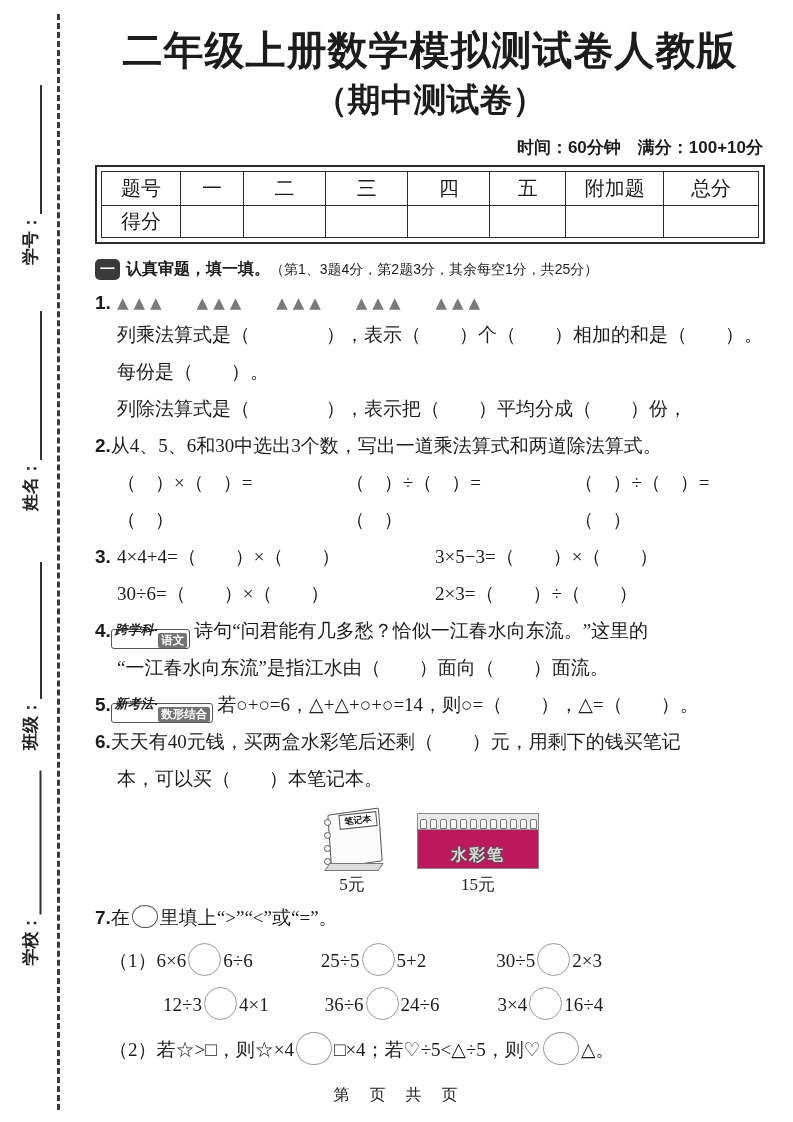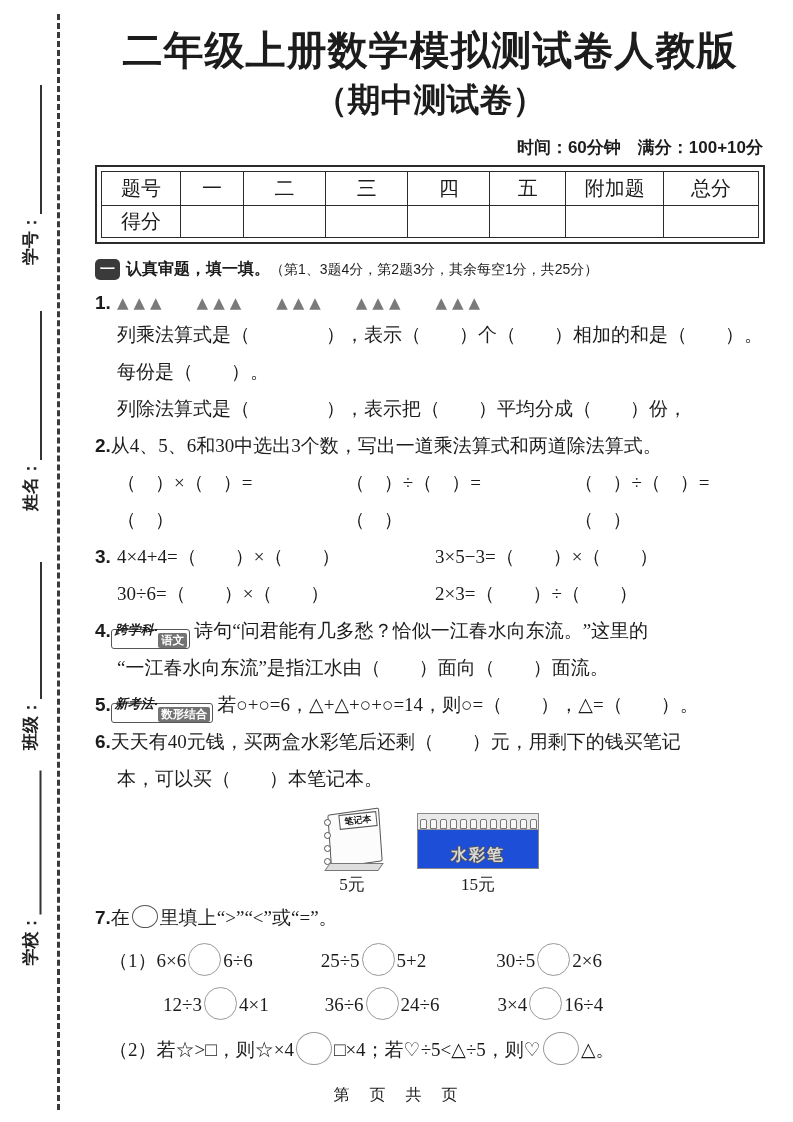--- a/index.html
+++ b/index.html
@@ -57,21 +57,21 @@
   .notebook{position:relative;width:62px;height:62px;margin-bottom:6px;}
   .nb-cover{position:absolute;left:8px;top:4px;width:50px;height:52px;background:#fcfcfc;
     border:1.6px solid #555;border-radius:2px;transform:rotate(-4deg) skewY(-4deg);}
   .nb-band{position:absolute;left:18px;top:6px;width:36px;height:13px;background:#fff;
     border:1px solid #555;transform:rotate(-6deg);font-size:9px;line-height:12px;
     text-align:center;font-weight:700;overflow:hidden;}
   .nb-rings{position:absolute;left:3px;top:12px;display:flex;flex-direction:column;gap:6px;}
   .nb-rings i{width:5px;height:5px;border:1.2px solid #555;border-radius:50%;background:#fff;}
   .nb-base{position:absolute;left:6px;bottom:-2px;width:52px;height:6px;background:#ddd;
     border:1px solid #777;transform:skewX(-35deg);}
-  .paintbox{position:relative;width:120px;height:54px;background:#1d4ed8;
+  .paintbox{position:relative;width:120px;height:54px;background:#be185d;
     border:1px solid #888;margin-bottom:6px;}
   .pb-strip{position:absolute;left:0;top:0;right:0;height:15px;background:#e9e9e9;
     border-bottom:1px solid #999;display:flex;align-items:flex-end;justify-content:center;gap:3px;}
   .cap{display:block;width:5px;height:8px;background:#f7f7f7;border:1px solid #777;
     border-radius:2px 2px 0 0;}
   .pb-label{position:absolute;left:0;right:0;top:22px;text-align:center;
     font-family:"Liberation Sans",sans-serif;font-weight:700;font-size:16px;color:#d8d8d8;
     text-shadow:-1px 0 #555,1px 0 #555,0 -1px #555,0 1px #555;letter-spacing:2px;}
   .price{font-size:17px;line-height:20px;}
   
@@ -238,21 +238,21 @@
         <div class="price">15元</div>
       </div>
     </div>
   </div>
 
   <div class="q">
     <div style="line-height:42px;">
       <span class="qnum">7.</span><span>在</span><span class="circle small"></span><span>里填上“&gt;”“&lt;”或“=”。</span>
     </div>
     <div style="padding-left:14px;line-height:44px;">
-      <span>（1）</span><span>6×6</span><span class="circle"></span><span>6÷6</span><span style="display:inline-block;width:68px;"></span><span>25÷5</span><span class="circle"></span><span>5+2</span><span style="display:inline-block;width:70px;"></span><span>30÷5</span><span class="circle"></span><span>2×6</span>
+      <span>（1）</span><span>6×6</span><span class="circle"></span><span>6÷6</span><span style="display:inline-block;width:68px;"></span><span>25÷5</span><span class="circle"></span><span>5+2</span><span style="display:inline-block;width:70px;"></span><span>30÷5</span><span class="circle"></span><span>2×3</span>
     </div>
     <div style="padding-left:68px;line-height:44px;">
       <span>12÷3</span><span class="circle"></span><span>4×1</span><span style="display:inline-block;width:56px;"></span><span>36÷6</span><span class="circle"></span><span>24÷6</span><span style="display:inline-block;width:58px;"></span><span>3×4</span><span class="circle"></span><span>16÷4</span>
     </div>
     <div class="q7-line2">
       <span>（2）</span><span>若☆&gt;□，则☆×4</span><span class="circle big"></span><span>□×4；若♡÷5&lt;△÷5，则♡</span><span class="circle big"></span><span>△。</span>
     </div>
   </div>
 
 </div>

